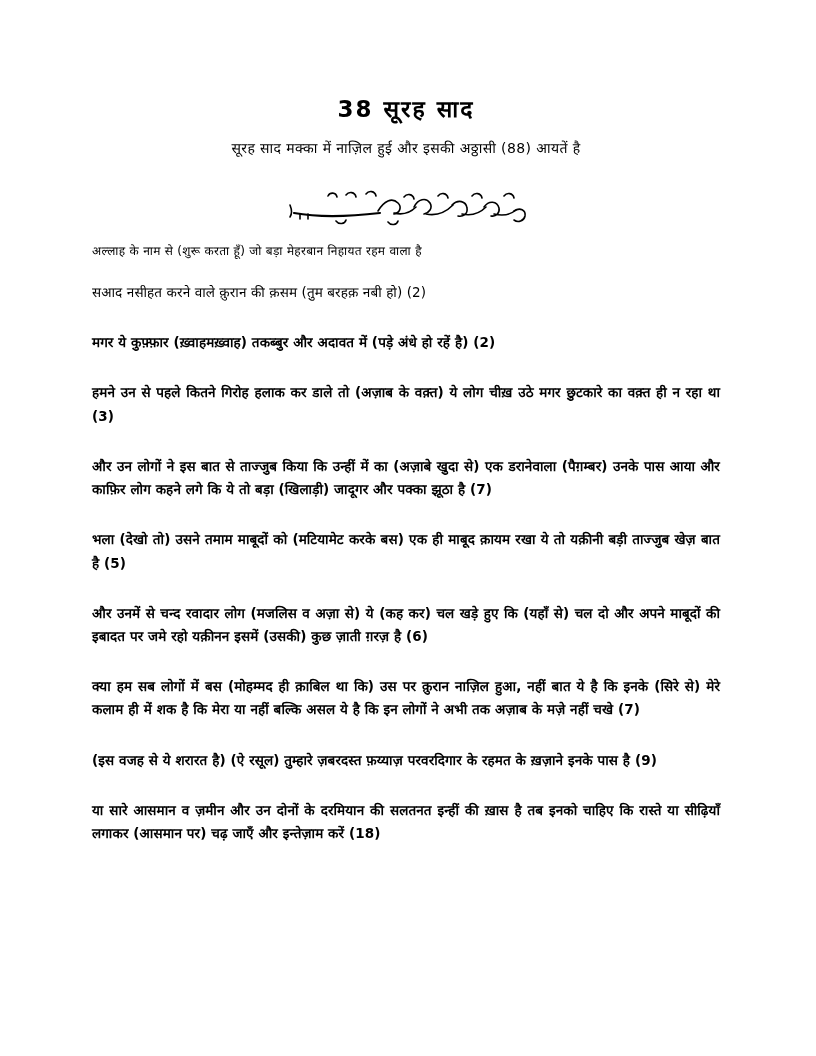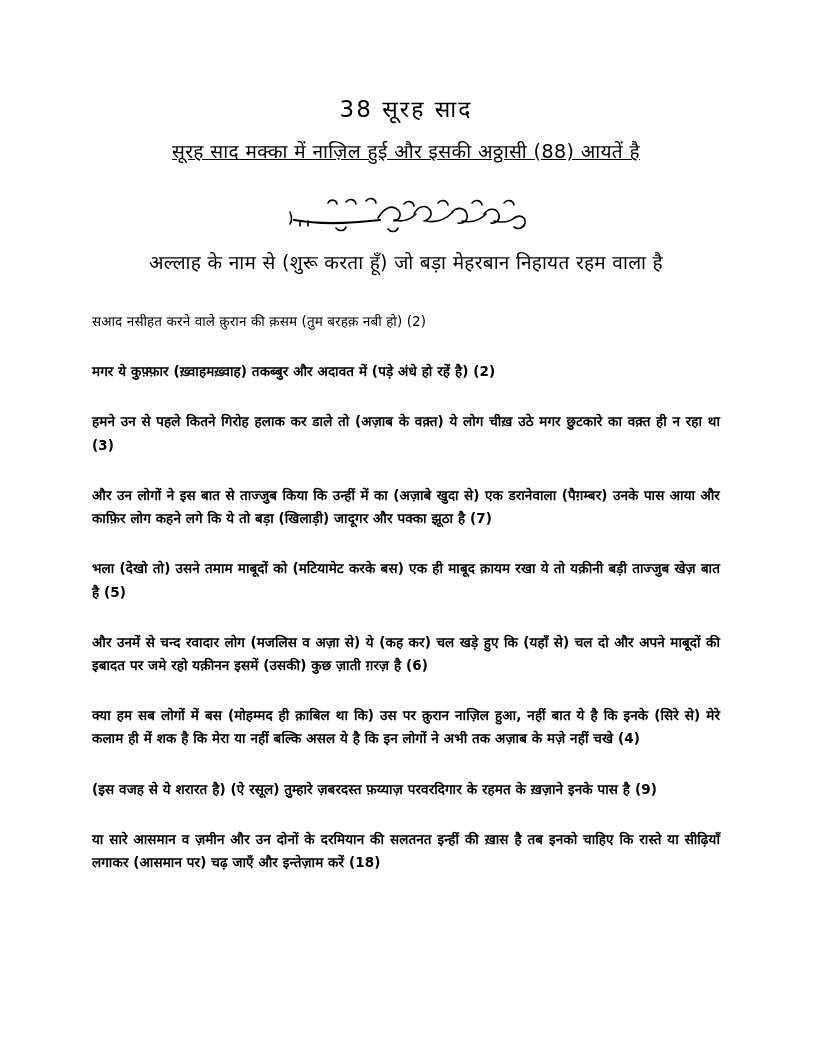--- a/index.html
+++ b/index.html
@@ -18,44 +18,42 @@
   .page {
     width: 816px;
     height: 1056px;
     box-sizing: border-box;
     padding: 92px 96px 60px 92px;
     position: relative;
   }
   .title {
     text-align: center;
     font-size: 23px;
-    font-weight: normal;
+    font-weight: bold;
     letter-spacing: 2px;
     margin: 0 0 14px 0;
     font-family: "DejaVu Sans", sans-serif;
   }
   .subtitle {
     text-align: center;
-    font-size: 19px;
+    font-size: 14px;
     margin: 0 0 26px 0;
     letter-spacing: 0.4px;
-    text-decoration: underline;
   }
   .basmala-art {
     text-align: center;
     margin: 6px 0 10px 0;
     line-height: 1;
   }
   .basmala-art svg {
     display: inline-block;
   }
   .basmala-translit {
-    text-align: center;
-    font-size: 19px;
-    margin: 6px 0 35px 0;
+    font-size: 12px;
+    margin: 6px 0 22px 0;
     letter-spacing: 0.3px;
   }
   .verse {
     font-size: 13.5px;
     line-height: 1.72;
     margin: 0 0 19px 0;
     text-align: justify;
     text-justify: inter-word;
     letter-spacing: 0.1px;
   }
@@ -103,17 +101,17 @@
   </div>
 
   <div class="basmala-translit">अल्लाह के नाम से (शुरू करता हूँ) जो बड़ा मेहरबान निहायत रहम वाला है</div>
 
   <p class="verse">सआद नसीहत करने वाले क़ुरान की क़सम (तुम बरहक़ नबी हो) (2)</p>
   <p class="verse gap-extra">मगर ये कुफ़्फ़ार (ख़्वाहमख़्वाह) तकब्बुर और अदावत में (पड़े अंधे हो रहें है) (2)</p>
   <p class="verse gap-extra">हमने उन से पहले कितने गिरोह हलाक कर डाले तो (अज़ाब के वक़्त) ये लोग चीख़ उठे मगर छुटकारे का वक़्त ही न रहा था (3)</p>
   <p class="verse gap-extra">और उन लोगों ने इस बात से ताज्जुब किया कि उन्हीं में का (अज़ाबे खुदा से) एक डरानेवाला (पैग़म्बर) उनके पास आया और काफ़िर लोग कहने लगे कि ये तो बड़ा (खिलाड़ी) जादूगर और पक्का झूठा है (7)</p>
   <p class="verse gap-extra">भला (देखो तो) उसने तमाम माबूदों को (मटियामेट करके बस) एक ही माबूद क़ायम रखा ये तो यक़ीनी बड़ी ताज्जुब खेज़ बात है (5)</p>
   <p class="verse gap-extra">और उनमें से चन्द रवादार लोग (मजलिस व अज़ा से) ये (कह कर) चल खड़े हुए कि (यहाँ से) चल दो और अपने माबूदों की इबादत पर जमे रहो यक़ीनन इसमें (उसकी) कुछ ज़ाती ग़रज़ है (6)</p>
-  <p class="verse gap-extra">क्या हम सब लोगों में बस (मोहम्मद ही क़ाबिल था कि) उस पर क़ुरान नाज़िल हुआ, नहीं बात ये है कि इनके (सिरे से) मेरे कलाम ही में शक है कि मेरा या नहीं बल्कि असल ये है कि इन लोगों ने अभी तक अज़ाब के मज़े नहीं चखे (4)</p>
+  <p class="verse gap-extra">क्या हम सब लोगों में बस (मोहम्मद ही क़ाबिल था कि) उस पर क़ुरान नाज़िल हुआ, नहीं बात ये है कि इनके (सिरे से) मेरे कलाम ही में शक है कि मेरा या नहीं बल्कि असल ये है कि इन लोगों ने अभी तक अज़ाब के मज़े नहीं चखे (7)</p>
   <p class="verse gap-extra">(इस वजह से ये शरारत है) (ऐ रसूल) तुम्हारे ज़बरदस्त फ़य्याज़ परवरदिगार के रहमत के ख़ज़ाने इनके पास है (9)</p>
   <p class="verse gap-extra">या सारे आसमान व ज़मीन और उन दोनों के दरमियान की सलतनत इन्हीं की ख़ास है तब इनको चाहिए कि रास्ते या सीढ़ियाँ लगाकर (आसमान पर) चढ़ जाएँ और इन्तेज़ाम करें (18)</p>
 
 </div>
 
 </body></html>

